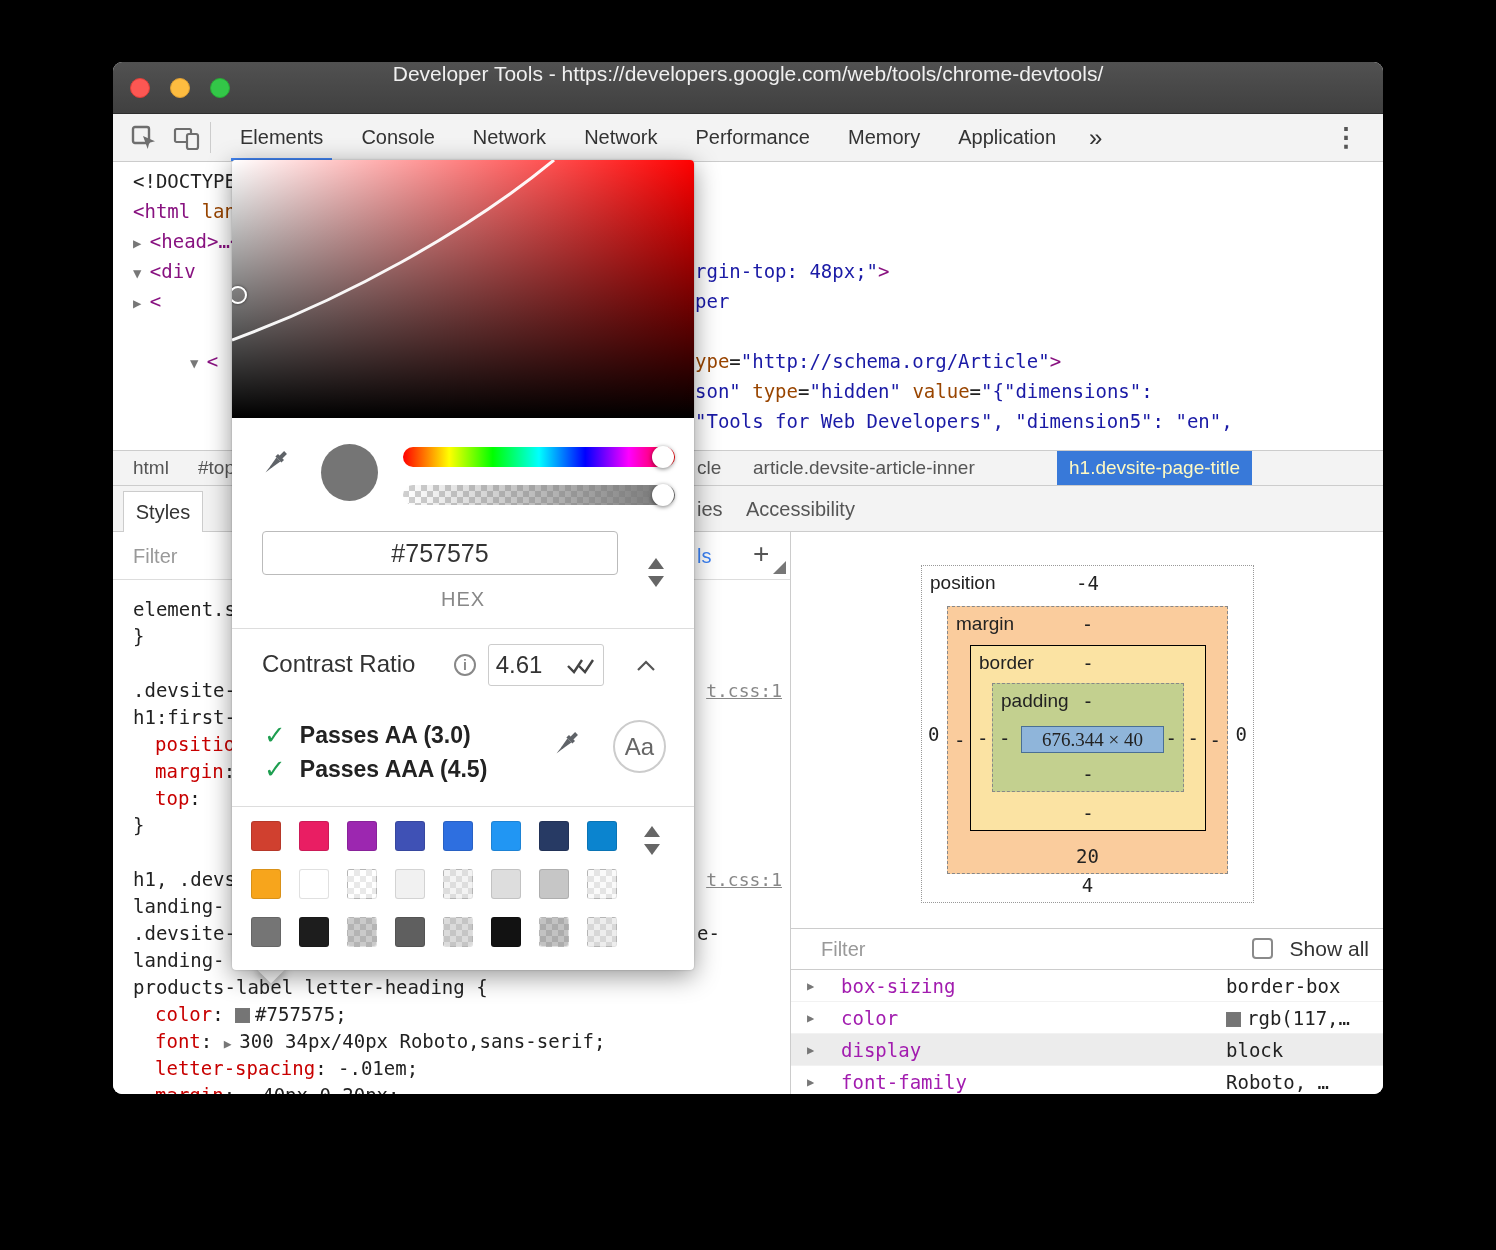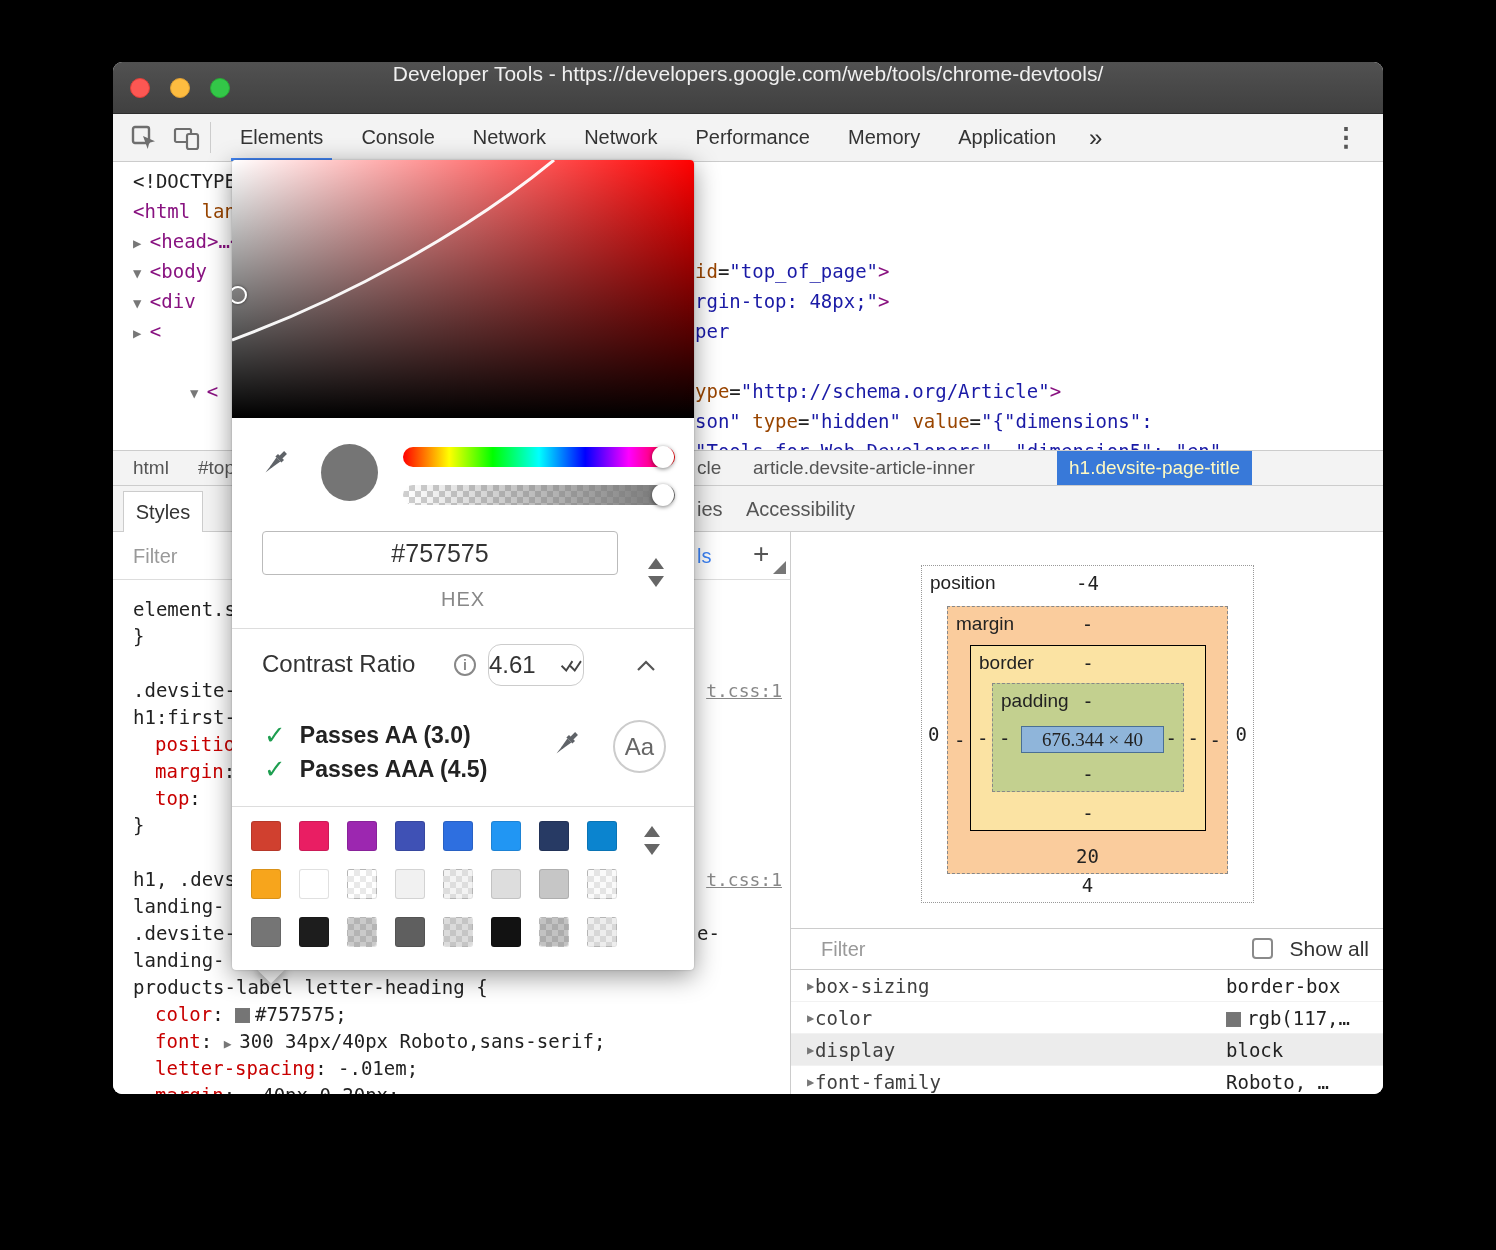--- a/index.html
+++ b/index.html
@@ -79,21 +79,21 @@
   .bm-r{position:absolute;right:6px;top:50%;transform:translateY(-50%);font-family:"DejaVu Sans Mono",monospace}
   
   .cfilter{position:absolute;top:396px;left:0;right:0;height:42px;border-top:1px solid #ccc;border-bottom:1px solid #ccc;background:#fff}
   .cfilter-ph{position:absolute;left:30px;top:0;line-height:40px;color:#999;font-size:20px}
   .cb{position:absolute;right:110px;top:9px;width:21px;height:21px;border:2px solid #8a8a8a;border-radius:4px;background:#fff}
   .showall{position:absolute;right:14px;top:0;line-height:40px;color:#333;font-size:21px}
   .crows{position:absolute;top:438px;left:0;right:0}
   .crow{height:32px;line-height:32px;position:relative;font-family:"DejaVu Sans Mono",monospace;font-size:19px;border-bottom:1px solid #f2f2f2}
   .crow.selrow{background:#ececec}
   .crow .tri{position:absolute;left:16px;top:0;color:#777;font-size:12px}
-  .crow .cname{position:absolute;left:24px;color:#404040}
+  .crow .cname{position:absolute;left:50px;color:#a21caf}
   .crow .cval{position:absolute;left:435px;color:#222;white-space:nowrap}
   .cswatch{display:inline-block;width:15px;height:15px;border:1px solid #777;vertical-align:-2px;margin-right:6px}
   
   .picker{position:absolute;left:232px;top:160px;width:462px;height:810px;z-index:50}
   .tailtri{position:absolute;left:28px;bottom:-9px;width:22px;height:22px;background:#fff;
            transform:rotate(45deg);box-shadow:3px 3px 8px rgba(0,0,0,.3);z-index:0}
   .picker-body{position:absolute;inset:0;background:#fff;border-radius:4px;overflow:hidden;z-index:1;
                box-shadow:0 6px 26px rgba(0,0,0,.42),0 0 2px rgba(0,0,0,.25)}
   .grad{position:absolute;left:0;top:0;width:462px;height:258px;
         background:linear-gradient(to bottom,rgba(0,0,0,0),#000),linear-gradient(to right,#fff,#f00)}
@@ -117,21 +117,21 @@
   .hexbox{position:absolute;left:30px;top:371px;width:356px;height:44px;border:1px solid #bbb;border-radius:4px;
           display:flex;align-items:center;justify-content:center;font-size:25px;color:#333}
   .spin{position:absolute;left:416px;top:398px}
   .spin-up{width:0;height:0;border-left:8px solid transparent;border-right:8px solid transparent;border-bottom:11px solid #666;margin-bottom:7px}
   .spin-down{width:0;height:0;border-left:8px solid transparent;border-right:8px solid transparent;border-top:11px solid #666}
   .hexlab{position:absolute;left:0;right:0;top:428px;text-align:center;color:#888;font-size:20px;letter-spacing:1px}
   .div1{position:absolute;left:0;right:0;top:468px;height:1px;background:#ddd}
   .ctitle{position:absolute;left:30px;top:490px;font-size:24px;color:#333}
   .cinfo{position:absolute;left:222px;top:494px;width:22px;height:22px;border:2px solid #888;border-radius:50%;
          color:#888;font-size:14px;display:flex;align-items:center;justify-content:center;font-weight:bold}
-  .cbox{position:absolute;left:256px;top:484px;width:96px;height:42px;border:1px solid #ccc;border-radius:13px;
+  .cbox{position:absolute;left:256px;top:484px;width:116px;height:42px;border:1px solid #ccc;border-radius:3px;
         display:flex;align-items:center;justify-content:center;gap:24px;font-size:24px;color:#333}
   .cchev{position:absolute;left:404px;top:498px}
   .passrow{position:absolute;left:32px;height:30px;display:flex;align-items:center;gap:14px}
   .p1{top:560px}.p2{top:594px}
   .gcheck{color:#1e9e50;font-size:26px}
   .ptext{font-size:23px;font-weight:bold;color:#222}
   .aabtn{position:absolute;left:381px;top:560px;width:53px;height:53px;border:2px solid #ccc;border-radius:50%;
          display:flex;align-items:center;justify-content:center;font-size:24px;color:#666}
   .div2{position:absolute;left:0;right:0;top:646px;height:1px;background:#ddd}
   .pal{position:absolute;left:19px;top:661px}
@@ -181,21 +181,20 @@
           <div class="tab">Application</div>
         </div>
       <div class="more-tabs">»</div>
       <div class="kebab">⋮</div>
     </div>
 
     <div class="codepane" id="code-lines">
         <div class="code-line"><span class="seg-txt">&lt;!DOCTYPE html&gt;</span></div>
         <div class="code-line"><span class="seg-tag">&lt;html</span><span class="seg-txt"> </span><span class="seg-attr">lang</span><span class="seg-txt">=</span><span class="seg-val">"en"</span><span class="seg-tag">&gt;</span></div>
         <div class="code-line"><span class="seg-arrow">▶ </span><span class="seg-tag">&lt;head</span><span class="seg-tag">&gt;…&lt;/head&gt;</span></div>
-        <div class="code-line"><span class="seg-arrow">▼ </span><span class="seg-tag">&lt;body</span><span class="tail"><span class="seg-attr">id</span><span class="seg-txt">=</span><span class="seg-val">"top_of_page"</span><span class="seg-tag">&gt;</span></span></div>
         <div class="code-line"><span class="seg-arrow">▼ </span><span class="seg-tag">&lt;div</span><span class="tail"><span class="seg-val">rgin-top: 48px;"</span><span class="seg-tag">&gt;</span></span></div>
         <div class="code-line"><span class="seg-arrow">▶ </span><span class="seg-tag">&lt;</span><span class="tail"><span class="seg-val">per</span></span></div>
         <div class="code-line"></div>
         <div class="code-line" style="padding-left: 77px;"><span class="seg-arrow">▼ </span><span class="seg-tag">&lt;</span><span class="tail"><span class="seg-attr">ype</span><span class="seg-txt">=</span><span class="seg-val">"http://schema.org/Article"</span><span class="seg-tag">&gt;</span></span></div>
         <div class="code-line"><span class="tail"><span class="seg-val">son"</span><span class="seg-txt"> </span><span class="seg-attr">type</span><span class="seg-txt">=</span><span class="seg-val">"hidden"</span><span class="seg-txt"> </span><span class="seg-attr">value</span><span class="seg-txt">=</span><span class="seg-val">"{"dimensions":</span></span></div>
         <div class="code-line"><span class="tail"><span class="seg-val">"Tools for Web Developers", "dimension5": "en",</span></span></div>
       </div>
 
     <div class="breadcrumb" id="crumbs">
         <span class="crumb" style="left: 20px;">html</span>

